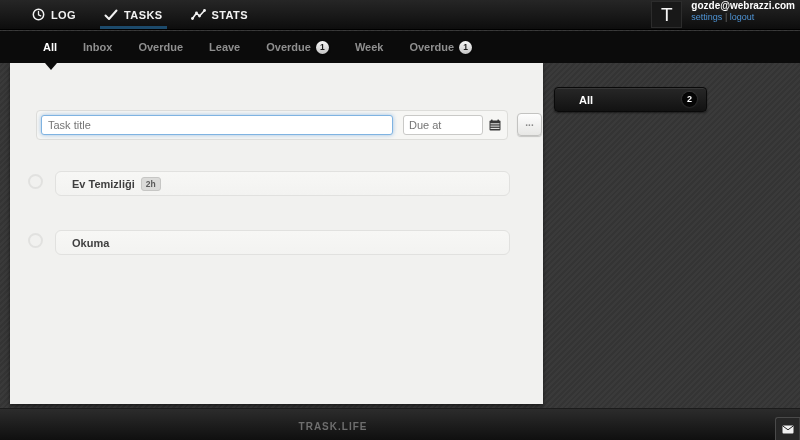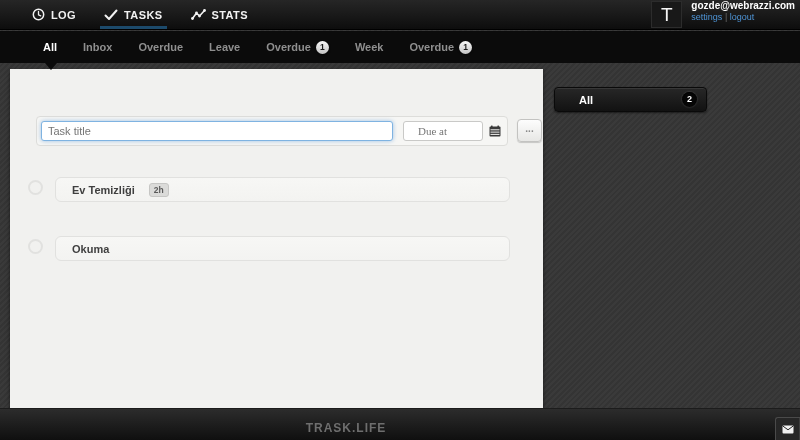--- a/index.html
+++ b/index.html
@@ -63,39 +63,39 @@
   }
   .tab-pointer {
     position:absolute; top:63px; left:45px; z-index:26;
     width:0; height:0;
     border-left:6px solid transparent; border-right:6px solid transparent;
     border-top:7px solid #0b0b0b;
   }
 
   
   .panel {
-    position:absolute; left:10px; top:69px; width:533px; height:341px;
+    position:absolute; left:10px; top:63px; width:533px; height:341px;
     background:#f1f1ef; box-shadow:0 2px 4px rgba(0,0,0,.55);
   }
   .form-wrap {
     position:absolute; left:26px; top:47px; width:472px; height:30px;
     background:#f6f6f4; border:1px solid #ddddda; border-radius:4px;
     display:flex; align-items:center; padding:0 4px;
   }
   .task-title-input {
     width:352px; height:20px; font-family:inherit;
     border:1px solid #7fb3e1; border-radius:3px;
     box-shadow:0 0 4px rgba(110,165,220,.65);
     background:#fff; font-size:11px; color:#555; padding:0 6px; outline:none;
   }
   .due-wrap { display:flex; align-items:center; margin-left:10px; }
   .due-input {
-    width:80px; height:20px; font-family:Liberation Serif, serif;
+    width:80px; height:20px; font-family:Liberation Sans, sans-serif;
     border:1px solid #c9c9c7; border-radius:3px;
-    background:#fff; font-size:11px; color:#777; padding:0 14px; outline:none;
+    background:#fff; font-size:11px; color:#777; padding:0 5px; outline:none;
   }
   .cal-btn { margin-left:6px; display:flex; align-items:center; cursor:pointer; }
   .more-btn {
     position:absolute; left:507px; top:50px; width:25px; height:23px;
     background:linear-gradient(#fdfdfd, #e7e7e5); border:1px solid #c3c3c1; border-radius:4px;
     color:#8a8a8a; font-size:10px; font-weight:bold; line-height:18px; text-align:center;
     box-shadow:0 1px 1px rgba(0,0,0,.18); cursor:pointer;
   }
 
   .task-row { position:absolute; left:0; width:100%; }
@@ -106,21 +106,21 @@
     border:2px solid #e1e1df; border-radius:50%; background:transparent; cursor:pointer;
   }
   .task-card {
     position:absolute; left:45px; width:455px; height:25px;
     background:linear-gradient(#f7f7f5, #f3f3f1);
     border:1px solid #e1e1df; border-radius:6px;
     display:flex; align-items:center; padding-left:16px; cursor:pointer;
   }
   .task-title { font-size:11px; font-weight:bold; color:#3f3f3f; }
   .dur-badge {
-    margin-left:14px; background:#dbdbd9; border:1px solid #c6c6c4; border-radius:3px;
+    margin-left:6px; background:#dbdbd9; border:1px solid #c6c6c4; border-radius:3px;
     font-size:8.5px; font-weight:bold; color:#5a5a5a; padding:1px 4px; line-height:10px;
   }
 
   
   .side-all-btn {
     position:absolute; left:554px; top:87px; width:153px; height:25px;
     background:linear-gradient(#272727, #121212);
     border:1px solid #0a0a0a; border-radius:4px;
     box-shadow:inset 0 1px 0 rgba(255,255,255,.08), 0 1px 2px rgba(0,0,0,.5);
     display:flex; align-items:center; padding:0 9px 0 24px; cursor:pointer;
@@ -132,22 +132,22 @@
     color:#fff; font-size:9px; font-weight:bold; line-height:15px; text-align:center;
   }
 
   
   .footer {
     position:absolute; left:0; right:0; top:408px; height:32px;
     background:linear-gradient(#2c2c2c, #0f0f0f);
     border-top:1px solid #1c1c1c; z-index:10;
   }
   .brand {
-    position:absolute; left:346px; top:12px; transform:translateX(-50%);
-    color:#6e6e6e; font-size:12px; font-weight:bold; letter-spacing:1px;
+    position:absolute; left:333px; top:12px; transform:translateX(-50%);
+    color:#6e6e6e; font-size:10px; font-weight:bold; letter-spacing:1px;
   }
   .chat-tab {
     position:absolute; right:0; bottom:0; height:23px;
     background:#2f2f2f; border:1px solid #4a4a4a; border-right:none; border-bottom:none;
     border-radius:3px 0 0 0;
     display:flex; align-items:stretch; cursor:pointer; z-index:20;
   }
   .chat-ic {
     width:24px; background:#262626; display:flex; align-items:center; justify-content:center;
     border-right:1px solid #3d3d3d; border-radius:3px 0 0 0;

